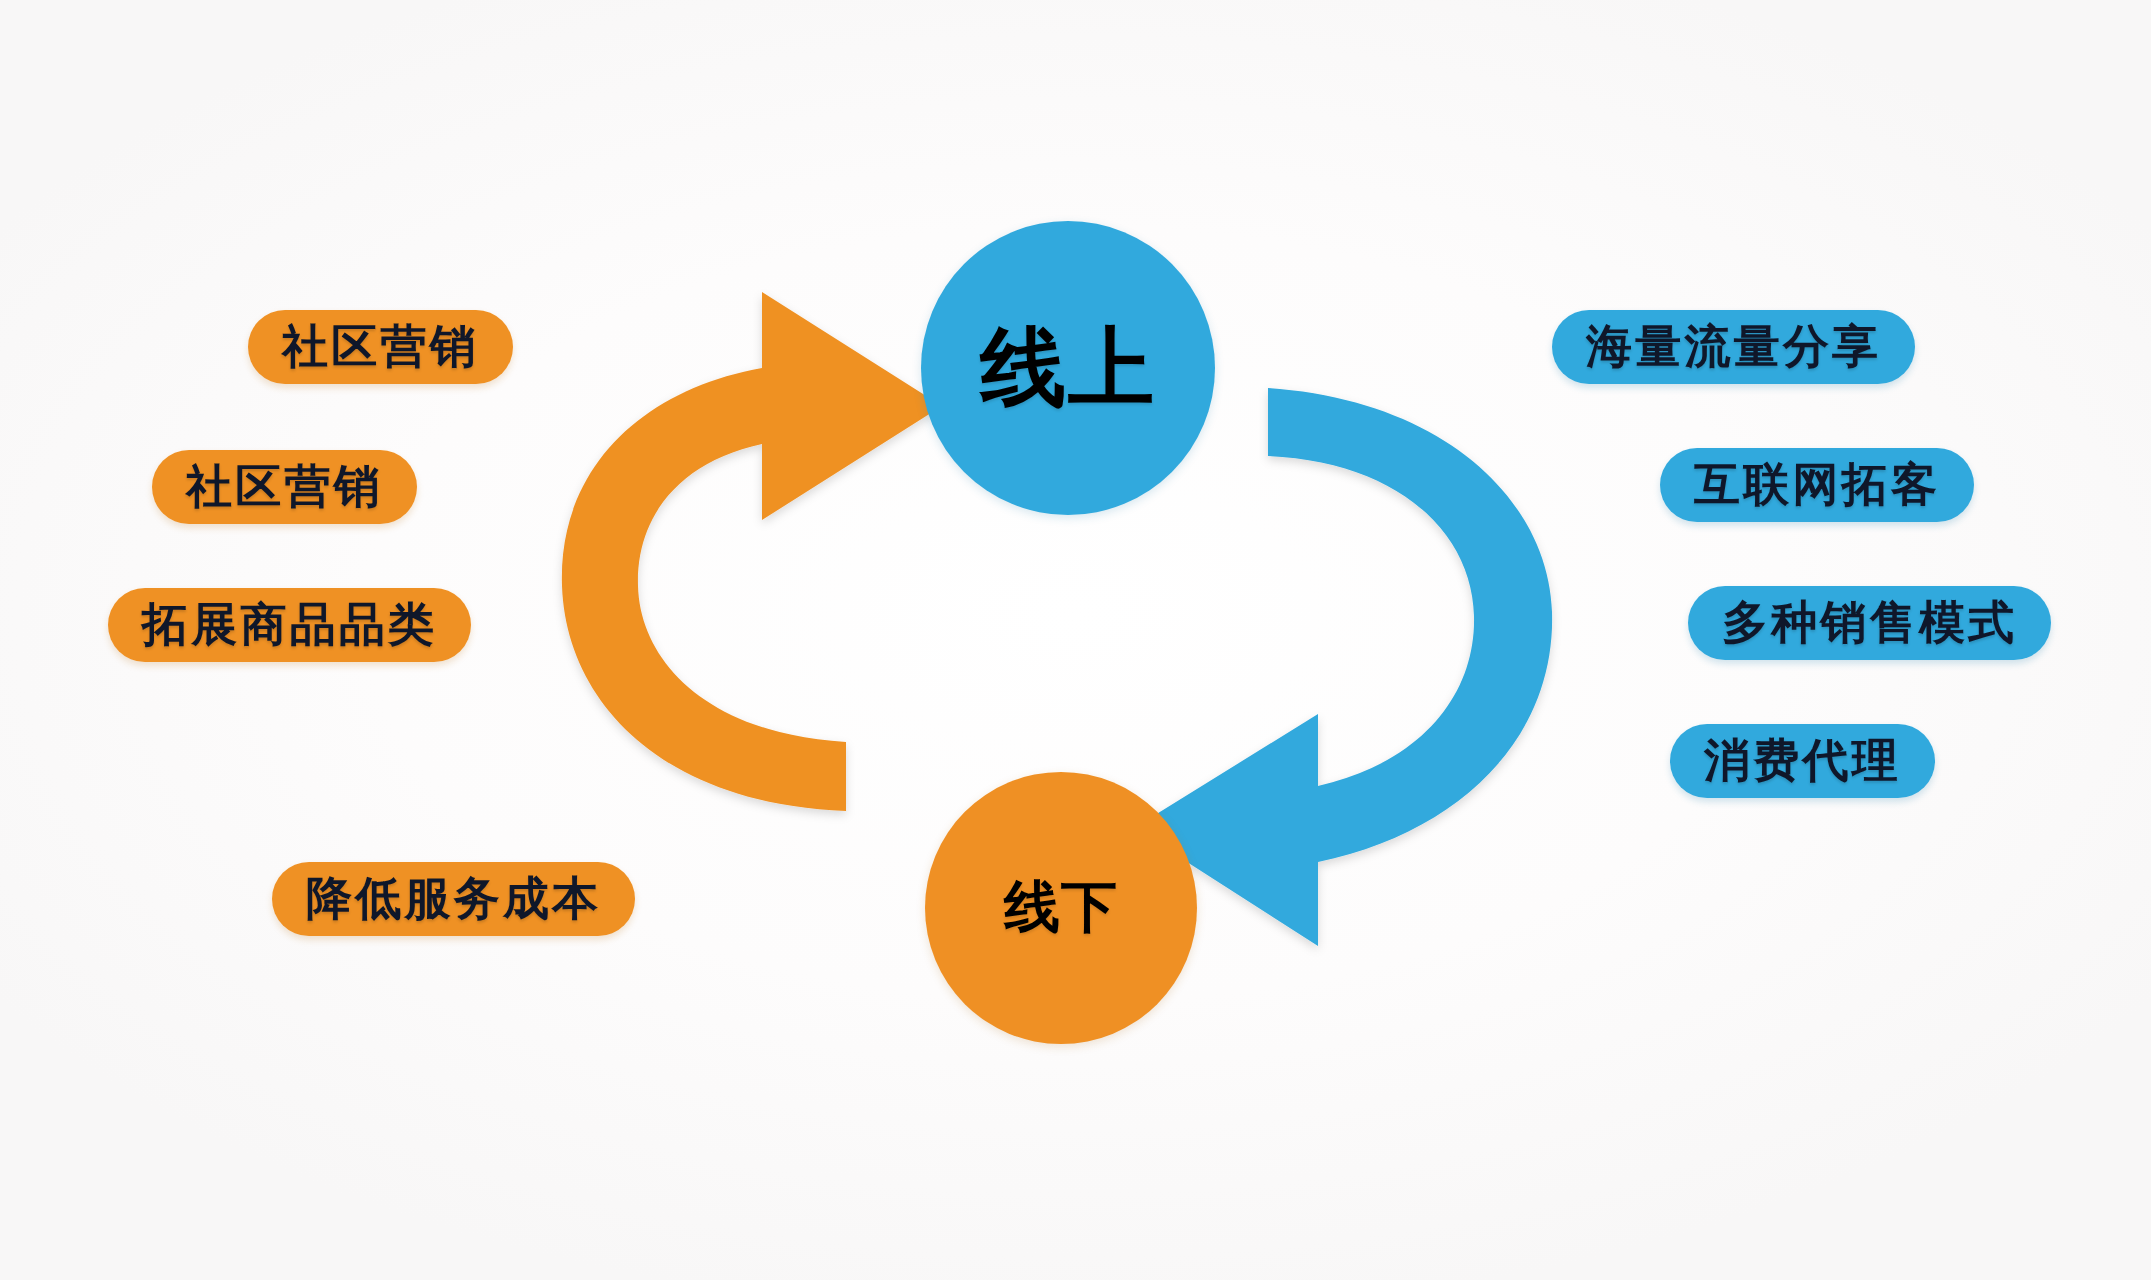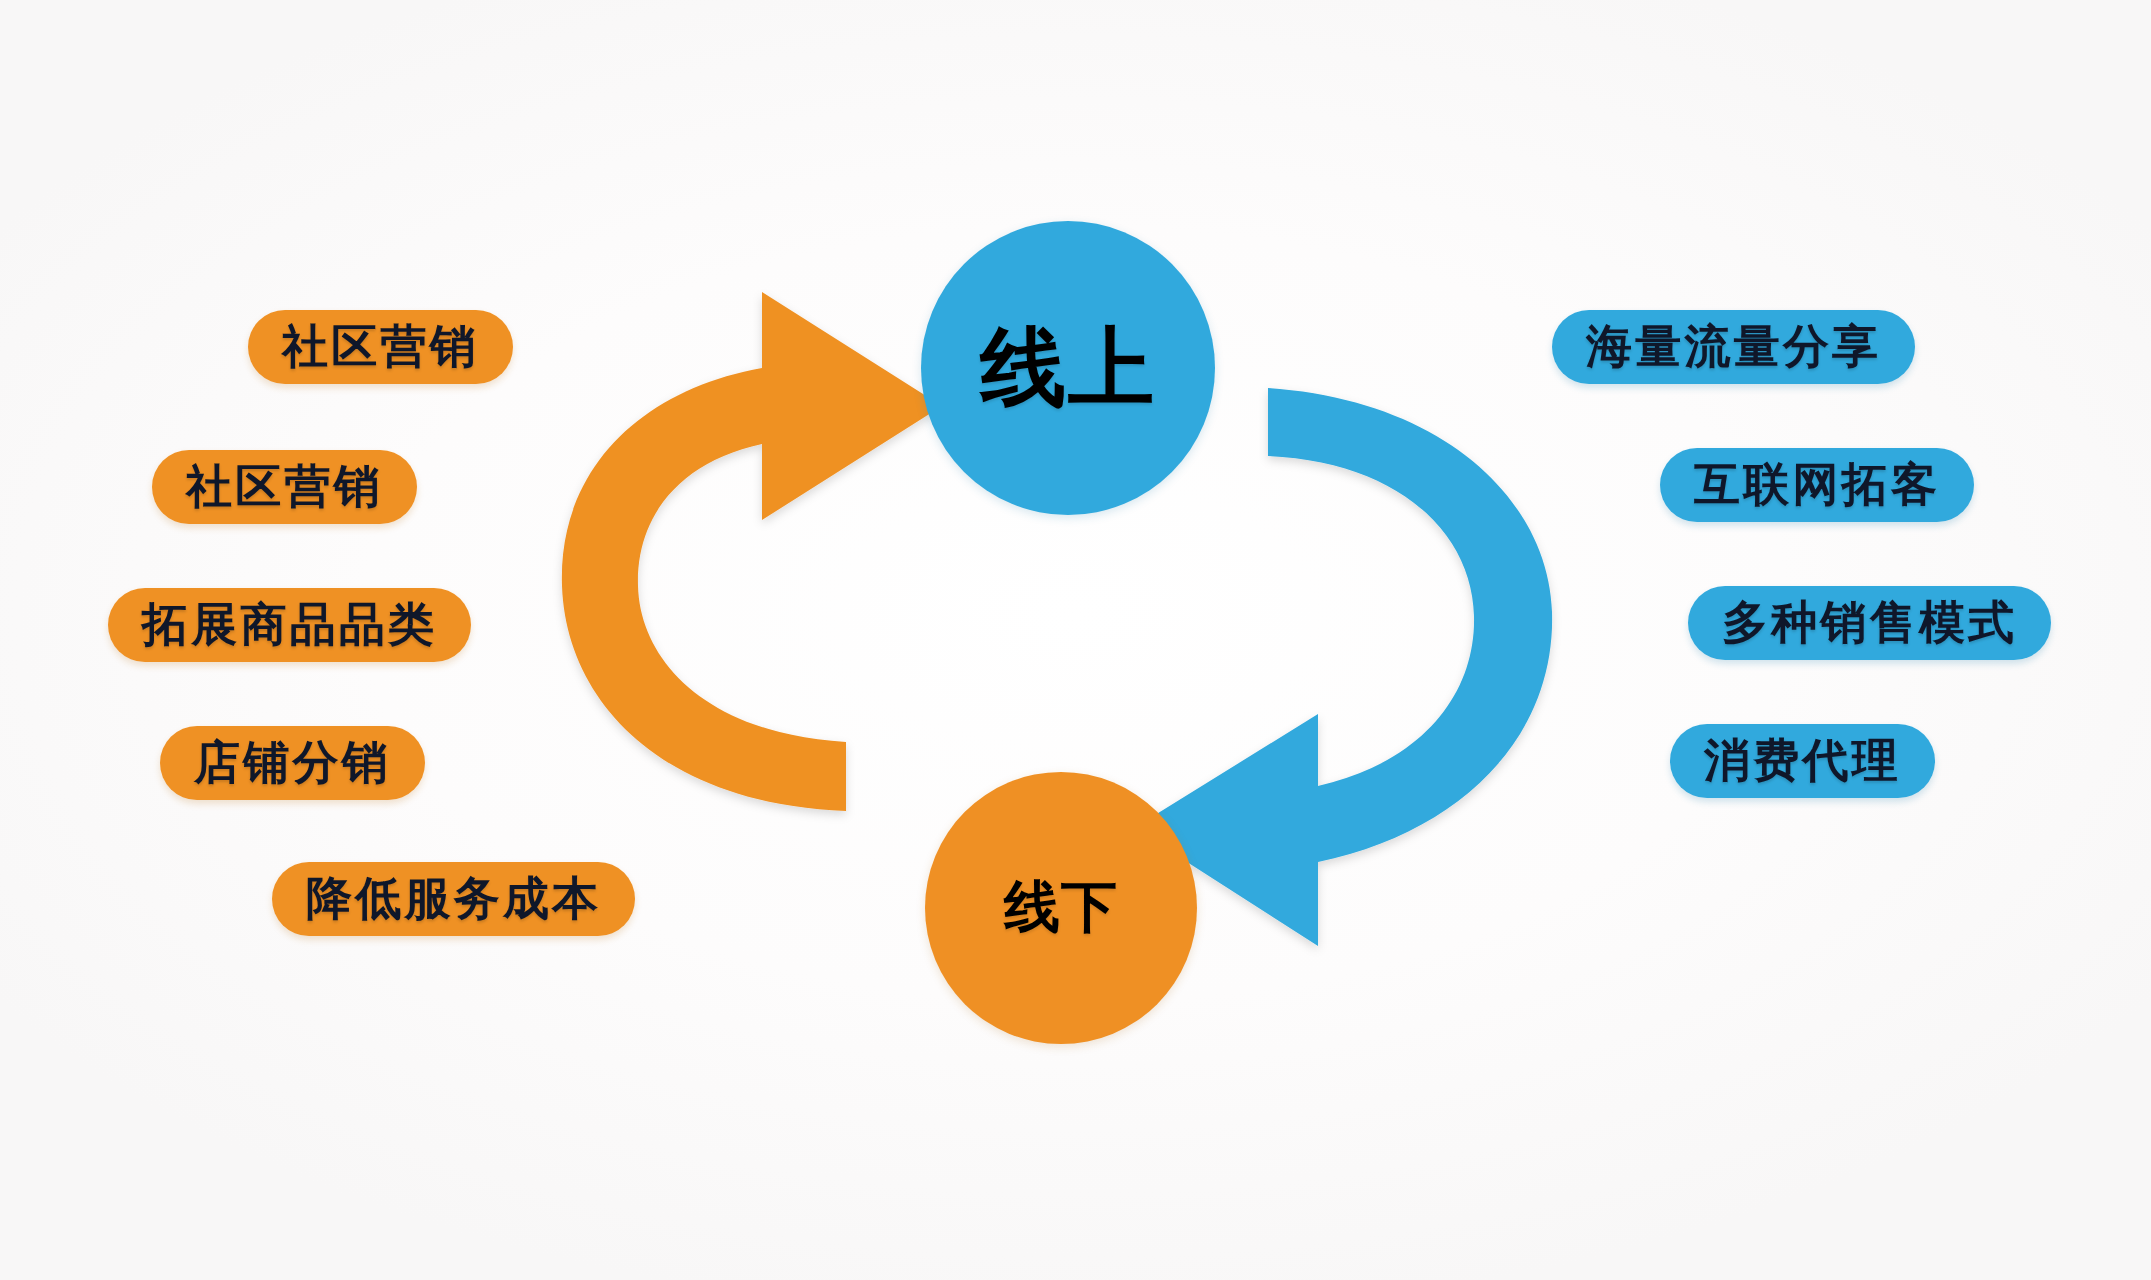--- a/index.html
+++ b/index.html
@@ -149,23 +149,20 @@
 
   <div class="pill orange" style="left:248px; top:310px;">
     <span>社区营销</span>
   </div>
   <div class="pill orange" style="left:152px; top:450px;">
     <span>社区营销</span>
   </div>
   <div class="pill orange" style="left:108px; top:588px;">
     <span>拓展商品品类</span>
   </div>
-  <div class="pill orange" style="left:160px; top:726px;">
-    <span>店铺分销</span>
-  </div>
   <div class="pill orange" style="left:272px; top:862px;">
     <span>降低服务成本</span>
   </div>
 
   <div class="pill blue" style="left:1552px; top:310px;">
     <span>海量流量分享</span>
   </div>
   <div class="pill blue" style="left:1660px; top:448px;">
     <span>互联网拓客</span>
   </div>

